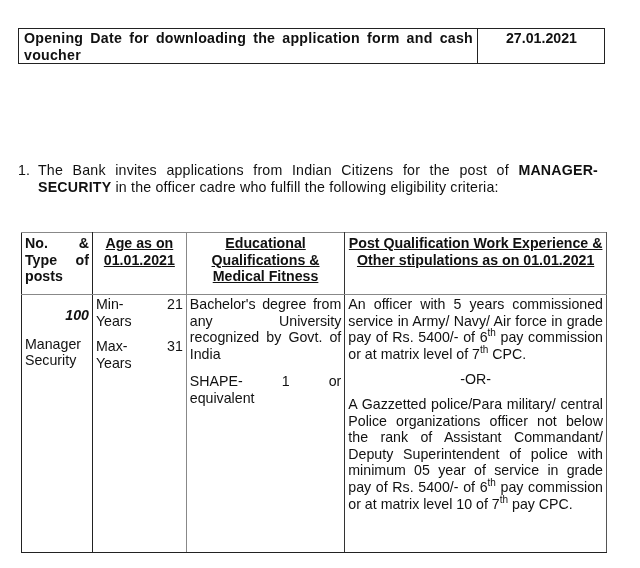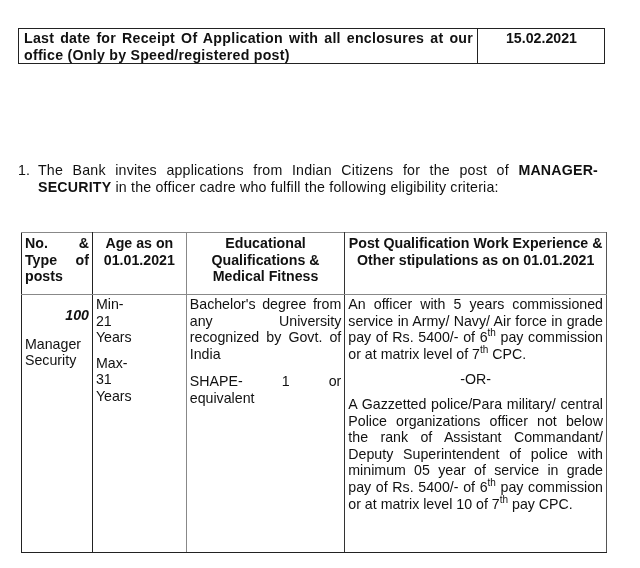--- a/index.html
+++ b/index.html
@@ -16,39 +16,39 @@
   .para .txt { margin-left:20px; display:block; text-align:justify; text-align-last:left; letter-spacing:0.2px; }
   .t2 { position:absolute; left:21px; top:232px; width:586px; border-collapse:collapse;
         font-size:14.2px; line-height:16.6px; }
   .t2 td { vertical-align:top; padding:0 3px; border:1px solid #333; }
   .t2 .c1 { width:64px; border-left:1.5px solid #222; border-right:1.5px solid #222;margin-left:11px; }
   .t2 .c2 { width:87px; border-right:1.5px solid #888; }
   .t2 .c3 { width:152px; }
   .t2 .c4 { width:256px; border-right:1.5px solid #555; }
   .t2 thead td { font-weight:bold; height:59px; border-top:1.5px solid #888; border-bottom:1.5px solid #888; padding-top:2px; }
   .t2 thead .c1 { text-align:justify; text-align-last:left; }
-  .t2 thead .c2, .t2 thead .c3, .t2 thead .c4 { text-align:center; }
+  .t2 thead .c2, .t2 thead .c3, .t2 thead .c4 { text-align:center;text-decoration:underline; }
   .t2 tbody td { height:256px; border-bottom:1.5px solid #222; padding-top:1px; }
   .t2 .pcount { display:block; font-weight:bold; text-align:right; margin-top:11px;font-style:italic; }
   .t2 .ptype { display:block; margin-top:12px; }
-  .agerow { display:flex; justify-content:space-between;flex-direction:column; }
+  .agerow { display:flex; justify-content:space-between; }
   .agegap { height:9px; }
   .just { text-align:justify; text-align-last:left; display:block; }
   .eduline2 { margin-top:11px; display:flex; justify-content:space-between; }
   .or { display:block; text-align:center; margin:9px 0 8px; }
   sup { font-size:10px; line-height:0; vertical-align:super; }
 </style>
 </head>
 <body>
 
 <table class="t1">
   <tbody>
-  <tr>
-    <td class="lbl"><span>Last date for Receipt Of Application with all enclosures at our office (Only by Speed/registered post)</span></td>
-    <td class="date">15.02.2021</td>
+      <tr>
+    <td class="lbl"><span>Opening Date for downloading the application form and cash voucher</span></td>
+    <td class="date">27.01.2021</td>
   </tr>
 </tbody>
   </table>
 
 <div class="para">
   <span class="num">1.</span>
   <span class="txt"><span>The Bank invites applications from Indian Citizens for the post of </span><b>MANAGER-SECURITY</b><span> in the officer cadre who fulfill the following eligibility criteria:</span></span>
 </div>
 
 <table class="t2">

